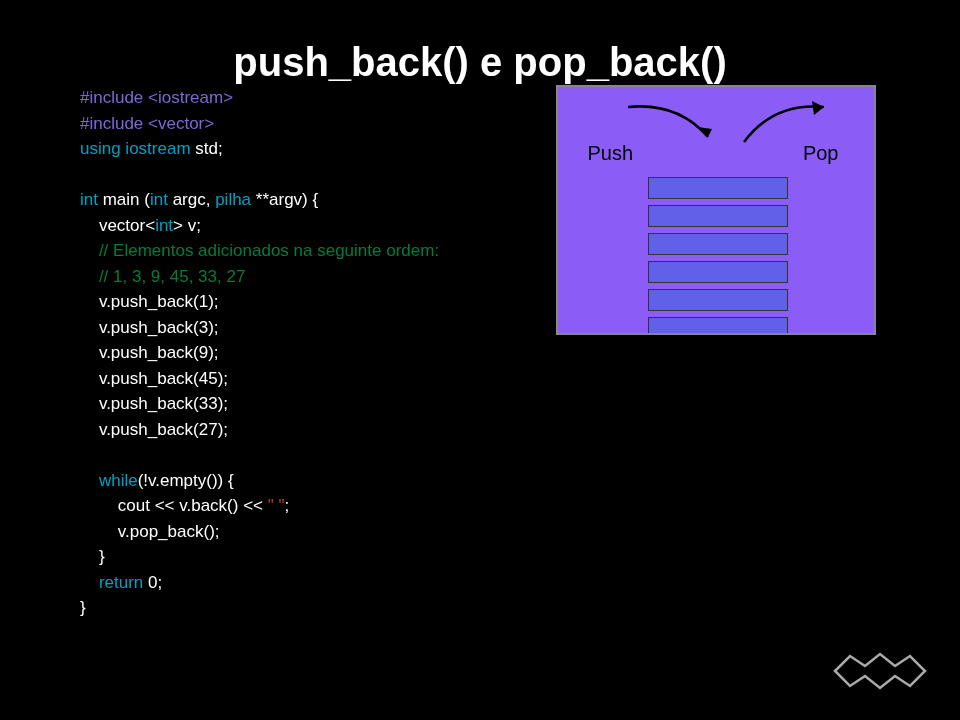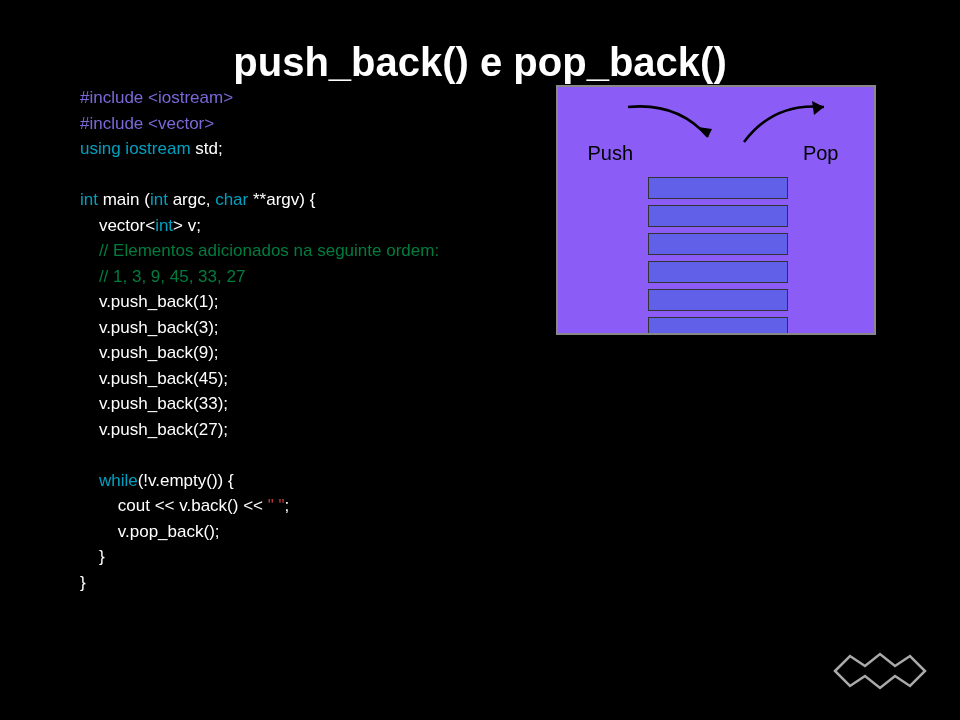--- a/index.html
+++ b/index.html
@@ -113,35 +113,36 @@
 <div class="slide">
   <h1 class="title">push_back() e pop_back()</h1>
 
   <div class="content">
 
     <div class="code-block">
       <div class="code-line"><span class="preproc">#include &lt;iostream&gt;</span></div>
       <div class="code-line"><span class="preproc">#include &lt;vector&gt;</span></div>
       <div class="code-line"><span class="keyword">using iostream </span><span class="normal">std;</span></div>
       <div class="code-line">&nbsp;</div>
-      <div class="code-line"><span class="type">int</span><span class="normal"> main (</span><span class="type">int</span><span class="normal"> argc, </span><span class="type">char</span><span class="normal"> **argv) {</span></div>
+      <div class="code-line"><span class="type">int</span><span class="normal"> main (</span><span class="type">int</span><span class="normal"> argc, </span><span class="type">pilha</span><span class="normal"> **argv) {</span></div>
       <div class="code-line"><span class="normal">    vector&lt;</span><span class="type">int</span><span class="normal">&gt; v;</span></div>
       <div class="code-line"><span class="comment">    // Elementos adicionados na seguinte ordem:</span></div>
       <div class="code-line"><span class="comment">    // 1, 3, 9, 45, 33, 27</span></div>
       <div class="code-line"><span class="normal">    v.push_back(1);</span></div>
       <div class="code-line"><span class="normal">    v.push_back(3);</span></div>
       <div class="code-line"><span class="normal">    v.push_back(9);</span></div>
       <div class="code-line"><span class="normal">    v.push_back(45);</span></div>
       <div class="code-line"><span class="normal">    v.push_back(33);</span></div>
       <div class="code-line"><span class="normal">    v.push_back(27);</span></div>
       <div class="code-line">&nbsp;</div>
       <div class="code-line"><span class="normal">    </span><span class="keyword">while</span><span class="normal">(!v.empty()) {</span></div>
       <div class="code-line"><span class="normal">        cout &lt;&lt; v.back() &lt;&lt; </span><span class="string">" "</span><span class="normal">;</span></div>
       <div class="code-line"><span class="normal">        v.pop_back();</span></div>
       <div class="code-line"><span class="normal">    }</span></div>
+      <div class="code-line"><span class="normal">    </span><span class="keyword">return</span><span class="normal"> 0;</span></div>
       <div class="code-line"><span class="normal">}</span></div>
     </div>
 
     <div class="right-col">
       <div class="diagram">
         <svg class="arrow-push" width="120" height="70">
           <path d="M 10 10 Q 60 5 90 40" stroke="#000" stroke-width="2.5" fill="none"></path>
           <polygon points="90,40 80,30 94,32" fill="#000"></polygon>
         </svg>
         <svg class="arrow-pop" width="120" height="70">

